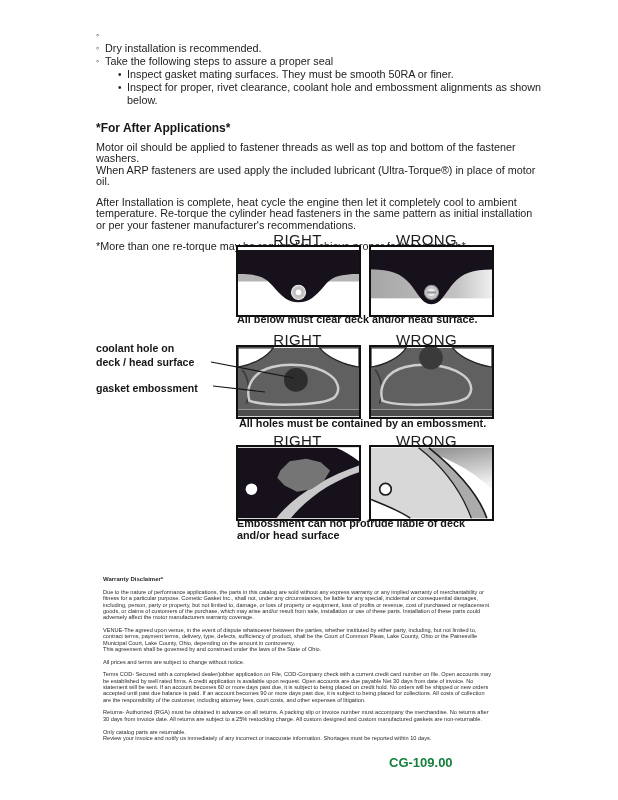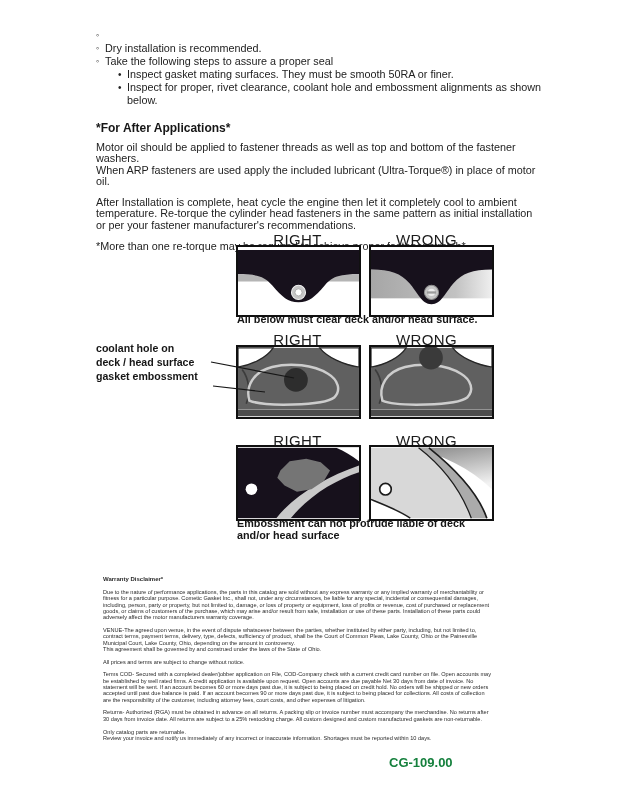--- a/index.html
+++ b/index.html
@@ -27,21 +27,21 @@
   .lbl{position:absolute;top:0;width:123px;text-align:center;font-size:15px;
        letter-spacing:.4px;color:#1b1b1b;}
   .lbl.wrong{left:129px;}
   .panels{position:absolute;top:14px;left:0;display:flex;gap:8px;}
   .panel{border:2px solid #101010;display:block;background:#fff;}
   .caption{position:absolute;left:1px;font-size:10.8px;font-weight:700;color:#161616;
            line-height:11.5px;white-space:pre-line;width:258px;}
   
   .annots{position:absolute;left:96px;top:341px;width:102px;
           font-size:10.6px;font-weight:700;line-height:14px;color:#161616;}
-  .annots .second{}
+  .annots .second{margin-top:12px;}
   .leaders{position:absolute;left:205px;top:352px;pointer-events:none;}
   
   .warranty{position:absolute;left:103px;top:576px;width:418px;color:#2b2b2b;}
   .w-head{font-size:6px;font-weight:700;line-height:6.5px;}
   .w-para{font-size:5.6px;line-height:6.3px;margin-top:6.5px;white-space:pre-line;}
   
   .page-code{position:absolute;left:389px;top:755px;font-size:13px;color:#15803d;font-weight:bold;}
 </style>
 </head>
 <body>
@@ -128,20 +128,21 @@
       <rect width="117" height="66" fill="#606060"></rect>
       <path d="M0,0 H34 C28,9 14,16.5 0,18.5 Z" fill="#ffffff" stroke="#262626" stroke-width="1.2"></path>
       <path d="M79,0 H117 V18.5 C102,16.5 86,9 79,0 Z" fill="#ffffff" stroke="#262626" stroke-width="1.2"></path>
       <path d="M4,21 C11,30 12,44 8,54" fill="none" stroke="#3c3c3c" stroke-width="1.6"></path>
       <path d="M11,51 C7,37 15,23 33,18.5 C51,14 73,16.5 87,25 C97,31 100,41 93,48 C83,56 25,57 11,51 Z" fill="none" stroke="#cdcdcd" stroke-width="2.4"></path>
       <circle cx="58" cy="9.5" r="11.5" fill="#3a3a3a"></circle>
       <rect x="0" y="59.5" width="117" height="6.5" fill="#4c4c4c"></rect>
       <line x1="0" y1="59.5" x2="117" y2="59.5" stroke="#939393" stroke-width="1"></line>
     </svg>
   </div>
+  <div class="caption" style="top:87px;left:3px;">All holes must be contained by an embossment.</div>
 </div>
 
 <div class="annots">
   <div style="white-space:pre-line;">coolant hole on
 deck / head surface</div>
   <div class="second">gasket embossment</div>
 </div>
 <svg class="leaders" width="100" height="48">
   <line x1="6" y1="10" x2="89" y2="26" stroke="#161616" stroke-width="1.2"></line>
   <line x1="8" y1="34" x2="60" y2="40" stroke="#161616" stroke-width="1.2"></line>

